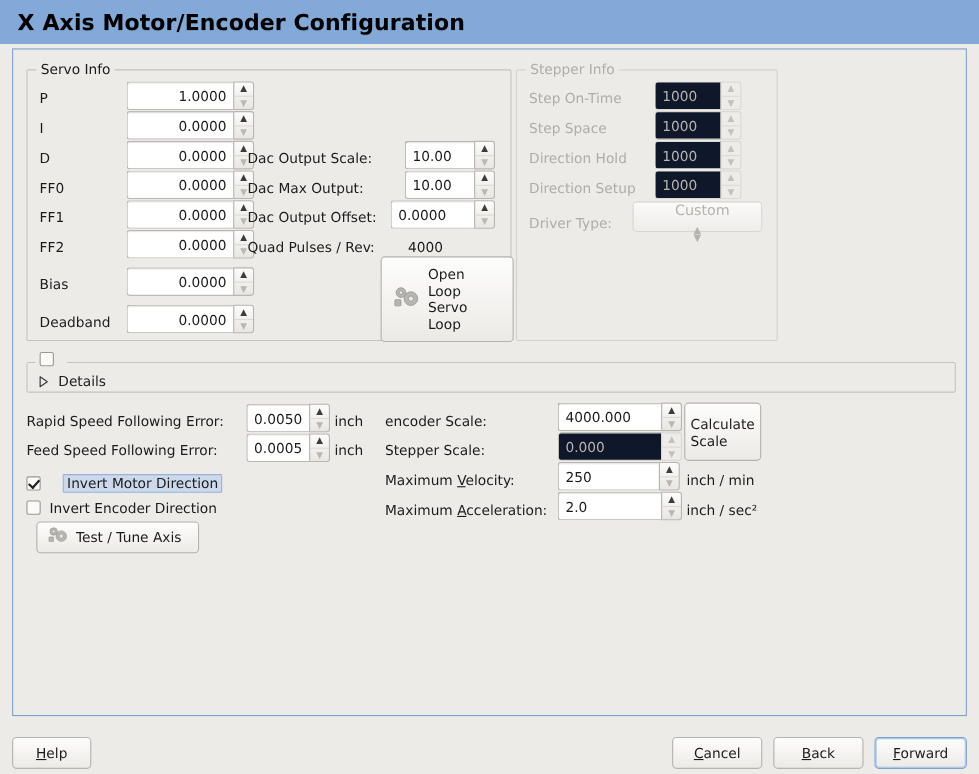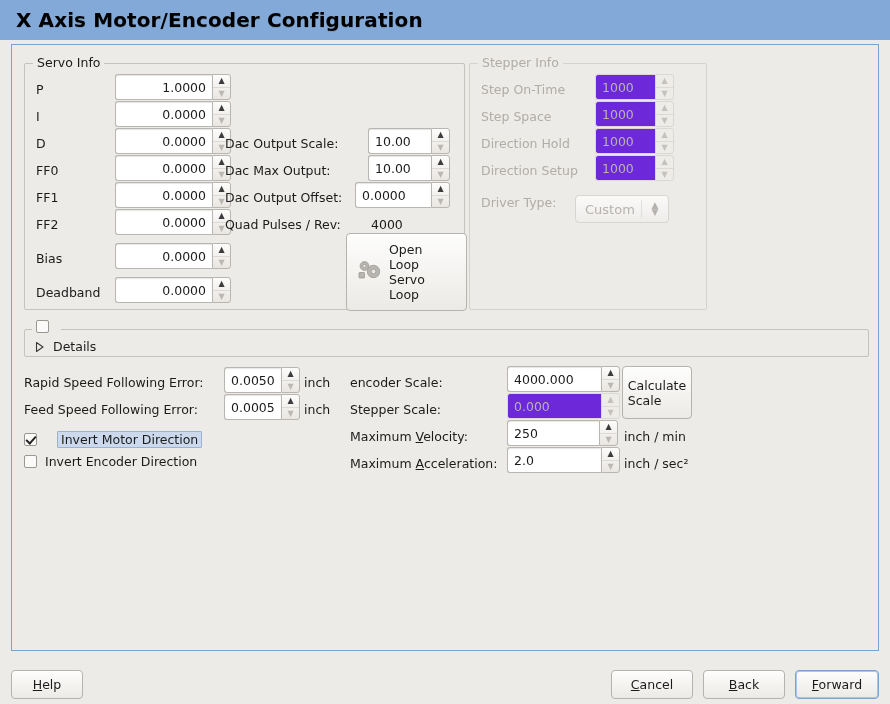--- a/index.html
+++ b/index.html
@@ -78,21 +78,21 @@
     border: 1px solid #b9b6b1;
     border-radius: 0 3px 3px 0;
     background: linear-gradient(to bottom, #fcfcfb 0%, #e9e6e2 100%);
     display: flex; flex-direction: column;
   }
   .spin .stepper .ar {
     flex: 1 1 50%; display: flex; align-items: center; justify-content: center;
     font-size: 8px; color: #4a4a4a; line-height: 1;
   }
   .spin .stepper .ar.down { border-top: 1px solid #ddd9d4; }
-  .spin.disabled .entry { background: #6d28d9; border-color: #dbd8d3; color: #b8b4af; box-shadow: none; }
+  .spin.disabled .entry { background: #0f172a; border-color: #dbd8d3; color: #b8b4af; box-shadow: none; }
   .spin.disabled .stepper { border-color: #dbd8d3; background: #eeece9; }
   .spin.disabled .stepper .ar { color: #c5c1bc; }
   .spin.faded .stepper .ar.down { color: #bbb7b2; }
   .spin.faded .stepper .ar.up { color: #3c3c3c; }
 
   
   .combo {
     position: absolute; height: 28px; display: flex; align-items: center;
     border: 1px solid #d9d6d1; border-radius: 4px;
     background: linear-gradient(to bottom, #fbfaf9 0%, #efedea 100%);
@@ -323,21 +323,21 @@
       <div class="lbl dim" style="left:12px; top:108px;">Direction Setup</div>
       <div class="spin disabled" style="left:126px; top:100px; width:79px;">
         <div class="entry left">1000</div>
         <div class="stepper">
           <div class="ar up">▲</div>
           <div class="ar down">▼</div>
         </div>
       </div>
 
       <div class="lbl dim" style="left:12px; top:140px;">Driver Type:</div>
-      <div class="combo" style="left:106px; top:140px; width:94px;">
+      <div class="combo" style="left:106px; top:128px; width:118px;flex-direction:column;">
         <div class="ctext">Custom</div>
         <div class="csep"></div>
         <div class="carr">
             <div>▲</div>
             <div>▼</div>
           </div>
       </div>
     </div>
 
     <div class="frame" style="left:12px; top:276px; width:845px; height:36px;">
@@ -378,20 +378,34 @@
     <div class="cb" style="left:12px; top:386px;">
       <span class="cbbox checked"></span>
       <span class="cbtext hl">Invert Motor Direction</span>
     </div>
 
     <div class="cb" style="left:12px; top:409px;">
       <span class="cbbox"></span>
       <span class="cbtext">Invert Encoder Direction</span>
     </div>
 
+    <div class="btn" style="left:21px; top:429px; width:148px; height:29px; justify-content:flex-start; padding-left:7px;">
+      <span class="gear" style="margin-right:4px;">
+        <svg width="24" height="20" viewBox="0 0 30 26">
+          <g fill="#b9b6b1" stroke="#9b9893" stroke-width="0.8">
+            <circle cx="9.5" cy="8" r="4.4"></circle>
+            <circle cx="9.5" cy="8" r="1.7" fill="#efedea"></circle>
+            <circle cx="18.5" cy="13.5" r="6.2"></circle>
+            <circle cx="18.5" cy="13.5" r="2.4" fill="#efedea"></circle>
+            <rect x="4" y="14.5" width="5.5" height="5.5" rx="0.6"></rect>
+          </g>
+        </svg>
+      </span>
+      <span class="blabel">Test / Tune Axis</span>
+    </div>
 
     <div class="lbl" style="left:338px; top:330px;">encoder Scale:</div>
     <div class="spin faded" style="left:495px; top:321px; width:113px;">
       <div class="entry left">4000.000</div>
       <div class="stepper">
         <div class="ar up">▲</div>
         <div class="ar down">▼</div>
       </div>
     </div>
 

